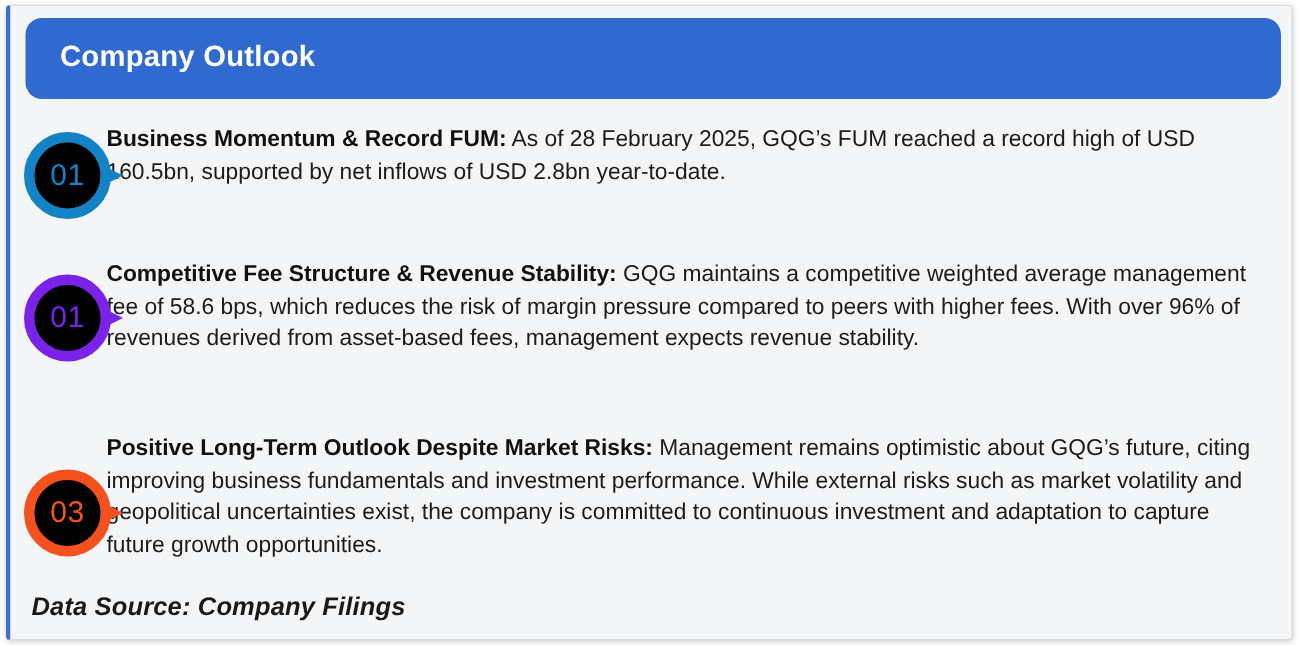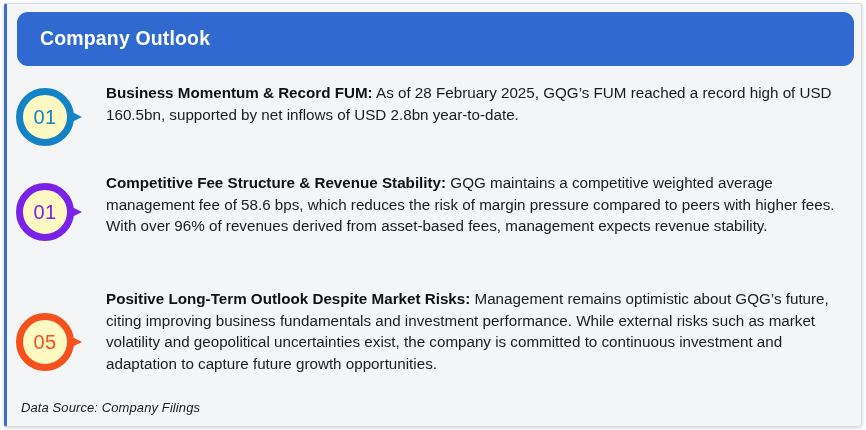--- a/index.html
+++ b/index.html
@@ -83,21 +83,21 @@
   .badge .ring {
     position: absolute;
     left: 0;
     top: 0;
     width: 58px;
     height: 58px;
     box-sizing: border-box;
     border-radius: 50%;
     border-width: 7px;
     border-style: solid;
-    background: #fef9c3;
+    background: #000000;
     display: flex;
     align-items: center;
     justify-content: center;
     z-index: 2;
   }
   .badge .num {
     font-size: 20px;
     font-weight: 500;
     letter-spacing: 0.4px;
     line-height: 1;
@@ -110,21 +110,21 @@
     height: 0;
     border-top: 18px solid transparent;
     border-bottom: 18px solid transparent;
     border-left-width: 36px;
     border-left-style: solid;
     z-index: 1;
   }
 
   
   .body {
-    margin-left: 99px;
+    margin-left: 64px;
     padding-right: 26px;
     font-size: 15.2px;
     line-height: 1.42;
     color: #1c1c1c;
     text-align: left;
   }
   .body .lead {
     font-weight: bold;
     color: #111111;
   }
@@ -140,22 +140,22 @@
 
   .item-3 { height: 128px; }
   .item-3 .badge { top: 39px; }
   .item-3 .body  { padding-top: 14px; }
 
   
   .footer {
     position: absolute;
     left: 14px;
     bottom: 11px;
-    font-size: 13px;
-    font-weight: normal;
+    font-size: 17px;
+    font-weight: bold;
     font-style: italic;
     color: #1a1a1a;
     letter-spacing: 0.1px;
   }
 </style>
 </head>
 <body>
 
 <div id="slide">
   <div class="card" style="background: rgb(244, 245, 246); border-left-color: rgb(58, 111, 208);">
@@ -187,21 +187,21 @@
         </div>
         <div class="body">
           <span class="lead">Competitive Fee Structure &amp; Revenue Stability:</span><span> GQG maintains a competitive weighted average management fee of 58.6 bps, which reduces the risk of margin pressure compared to peers with higher fees. With over 96% of revenues derived from asset-based fees, management expects revenue stability.</span>
         </div>
       </div>
 
       <div class="item item-3">
         <div class="badge">
           <div class="point" style="border-left-color: rgb(244, 81, 30);"></div>
           <div class="ring" style="border-color: rgb(244, 81, 30);">
-            <span class="num" style="color: rgb(244, 81, 30);">05</span>
+            <span class="num" style="color: rgb(244, 81, 30);">03</span>
           </div>
         </div>
         <div class="body">
           <span class="lead">Positive Long-Term Outlook Despite Market Risks:</span><span> Management remains optimistic about GQG’s future, citing improving business fundamentals and investment performance. While external risks such as market volatility and geopolitical uncertainties exist, the company is committed to continuous investment and adaptation to capture future growth opportunities.</span>
         </div>
       </div>
 
     </div>
 
     <div class="footer">Data Source: Company Filings</div>

